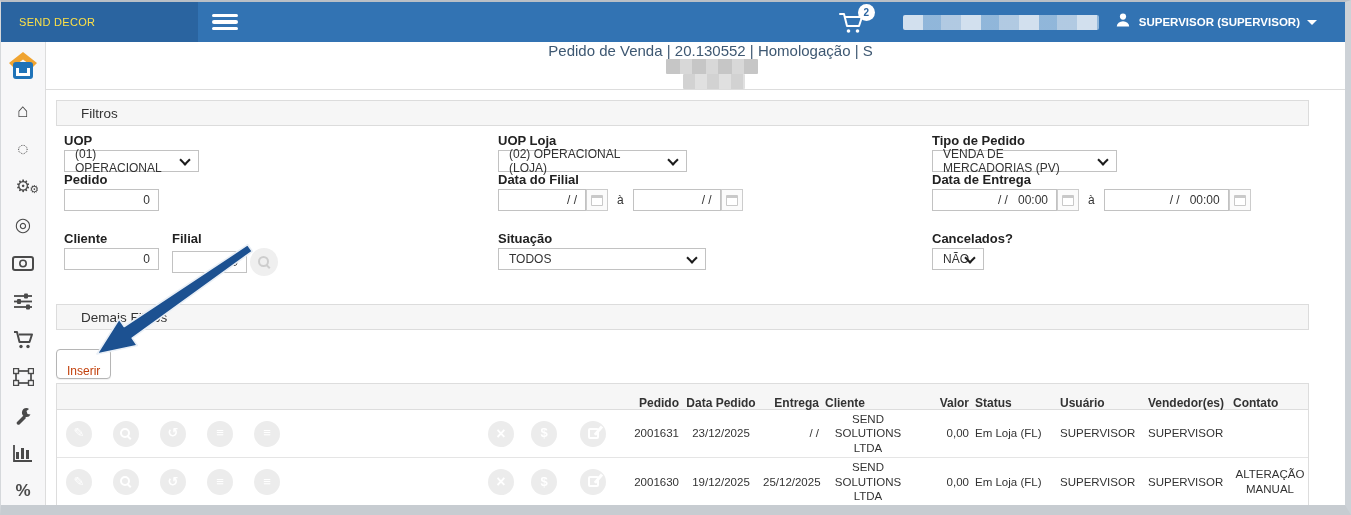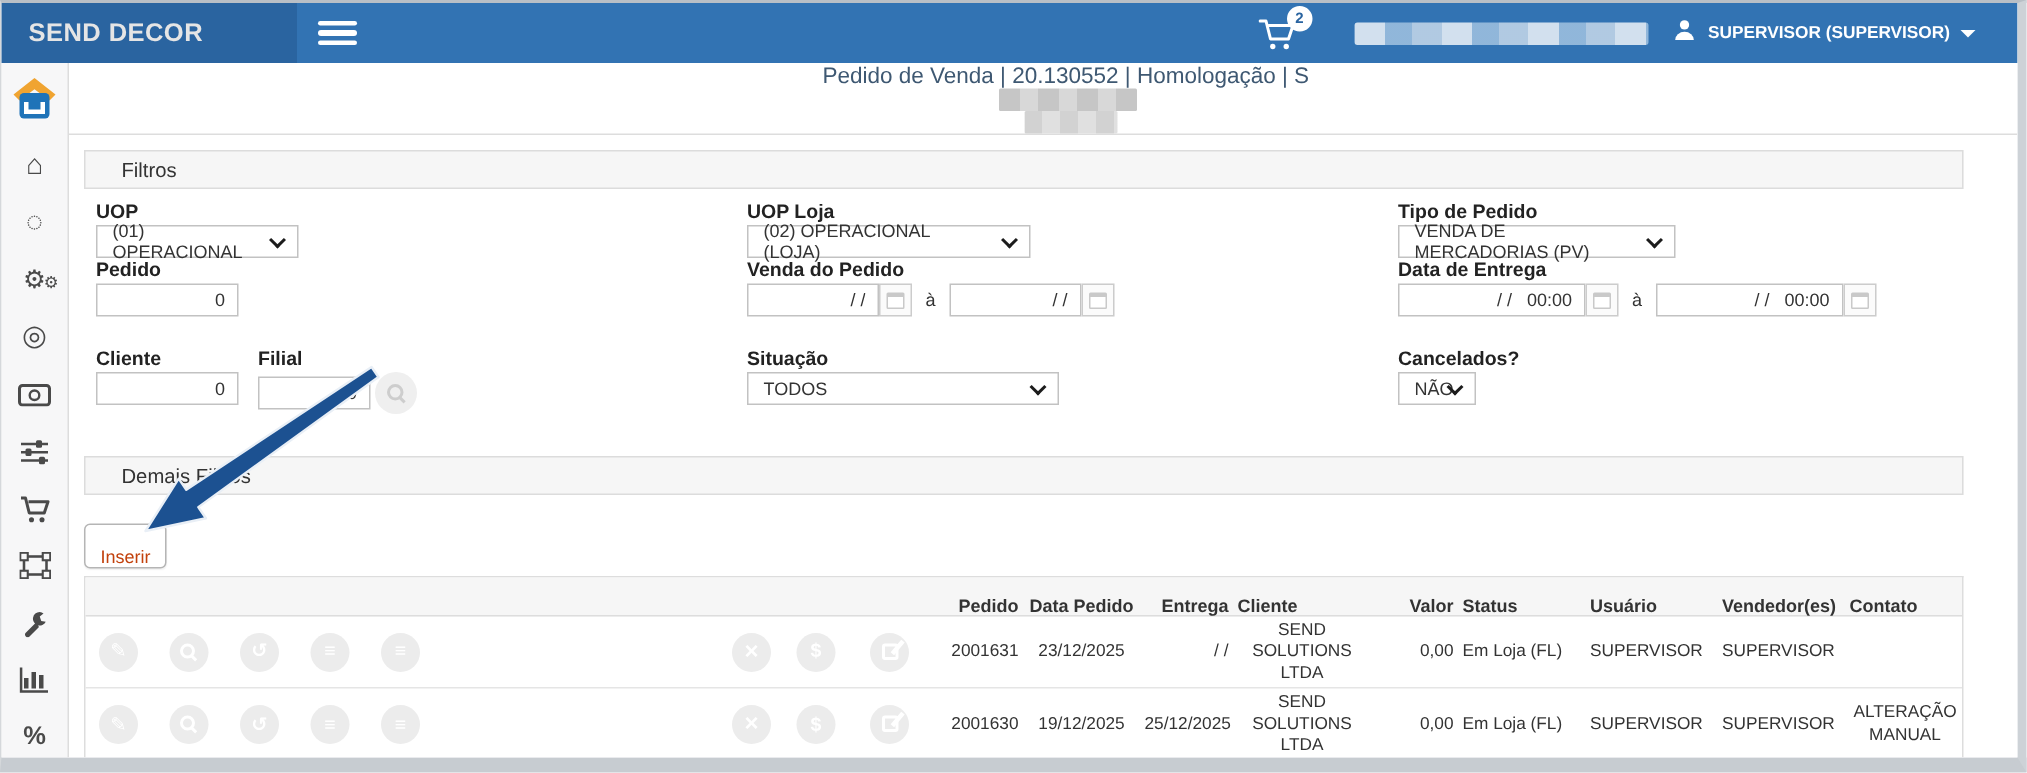--- a/index.html
+++ b/index.html
@@ -6,22 +6,22 @@
   html,body { width:1351px; height:515px; }
   body {
     font-family:"Liberation Sans","DejaVu Sans",sans-serif;
     background:#ffffff; color:#333;
     border-top:2px solid #b9bfc6; border-right:6px solid #cdd2d7;
     border-bottom:10px solid #c7ccd1; border-left:1px solid #d5d8db;
     overflow:hidden; position:relative;
   }
   
   .topbar { height:40px; background:#3273b3; display:flex; align-items:center; }
-  .brand { width:197px; height:40px; background:#2a64a0; color:#e5e5e5; font-size:17px;
-           font-weight:bold; letter-spacing:.3px; display:flex; align-items:center; padding-left:18px; }
+  .brand { width:197px; height:40px; background:#2a64a0; color:#fde047; font-size:11px;
+           font-weight:normal; letter-spacing:.3px; display:flex; align-items:center; padding-left:18px; }
   .burger { width:26px; margin-left:14px; cursor:pointer; }
   .burger i { display:block; height:3.5px; background:#fff; border-radius:2px; margin:3px 0; }
   .top-right { margin-left:auto; display:flex; align-items:center; padding-right:28px; }
   .cart { position:relative; width:36px; height:28px; cursor:pointer; }
   .cart svg { position:absolute; left:0; top:4px; }
   .cart-badge { position:absolute; right:0; top:-4px; width:17px; height:17px; background:#fff;
     border-radius:50%; color:#2a64a0; font-size:10px; font-weight:bold;
     display:flex; align-items:center; justify-content:center; }
   .redact-top { width:196px; height:15px; margin-left:28px; border-radius:2px;
     background:repeating-linear-gradient(90deg, rgba(255,255,255,.78) 0 20px, rgba(222,238,250,.55) 20px 38px, rgba(255,255,255,.62) 38px 58px); }
@@ -249,21 +249,21 @@
             </div>
           </div>
         </div>
 
         <div>
           <div class="lbl">UOP Loja</div>
           <div class="sel" style="width:189px">
             <span>(02) OPERACIONAL (LOJA)</span>
               <span class="chev"></span>
           </div>
-          <div class="lbl">Venda do Pedido</div>
+          <div class="lbl">Data do Filial</div>
           <div class="ctl-row">
             <input class="inp datefld" style="width: 88px;" value="/ /">
             <div class="calbtn">
                 <span class="calglyph"></span>
               </div>
             <span class="conj">à</span>
             <input class="inp datefld" style="width: 88px;" value="/ /">
             <div class="calbtn">
                 <span class="calglyph"></span>
               </div>

